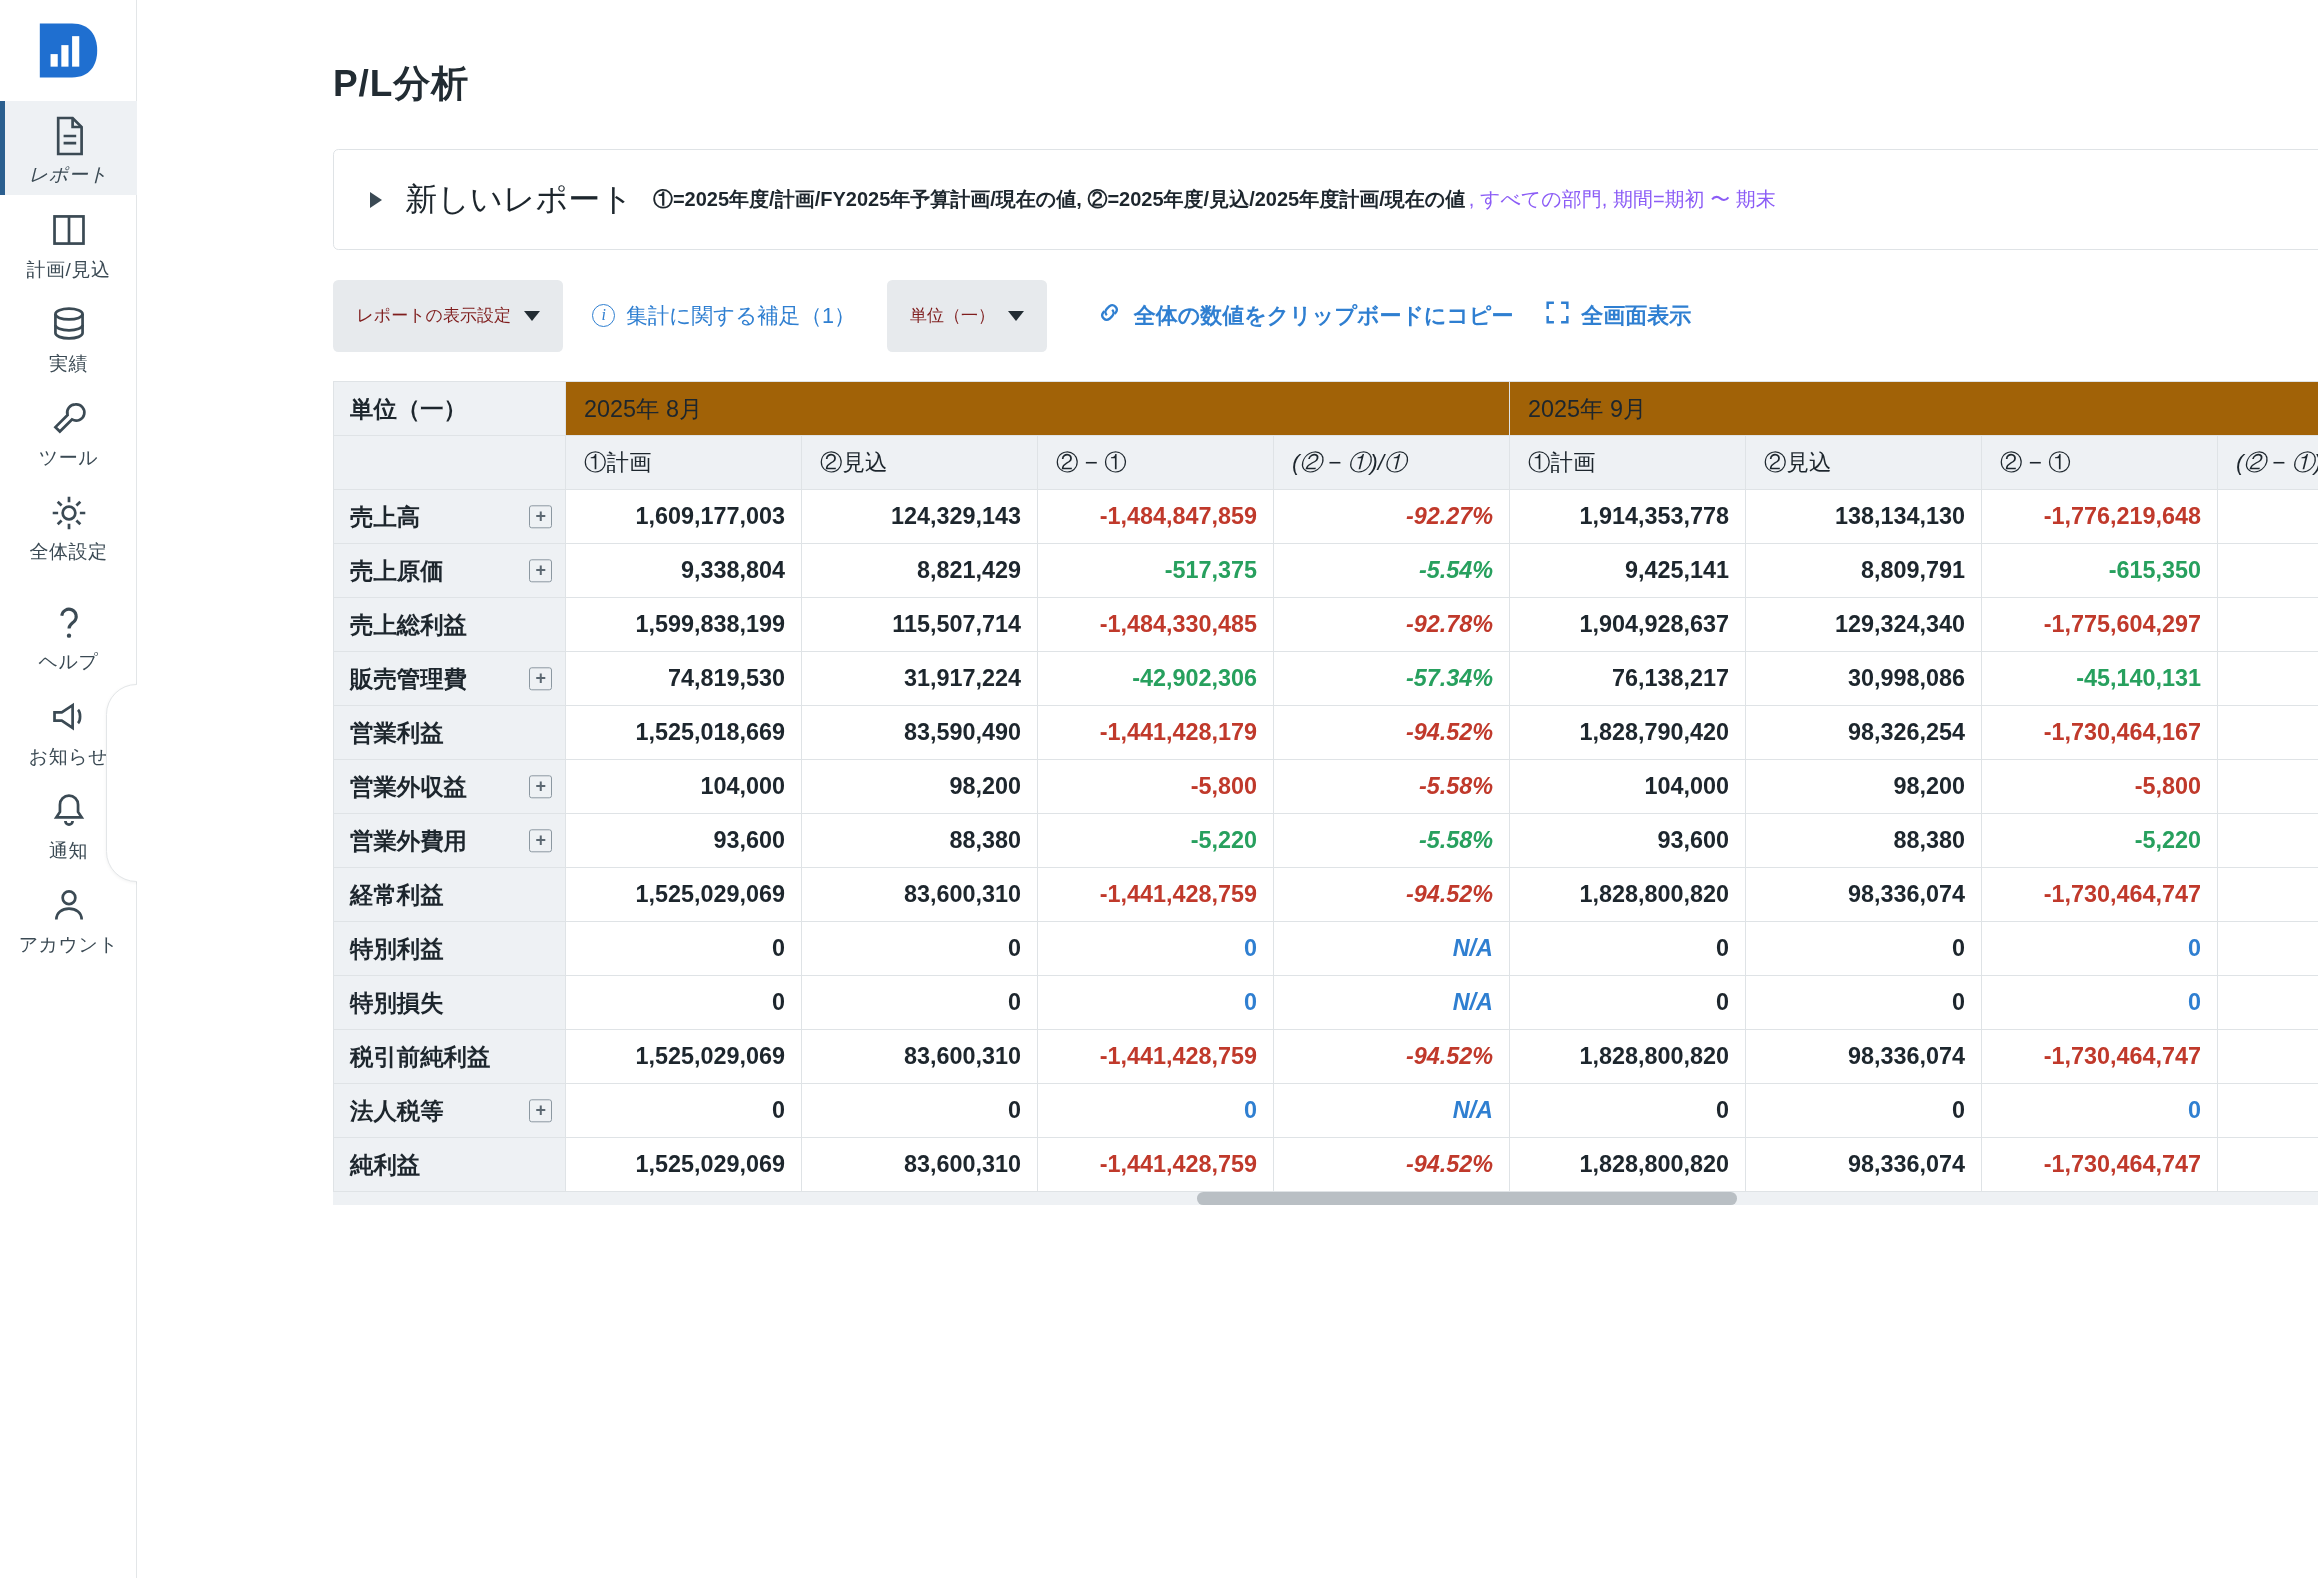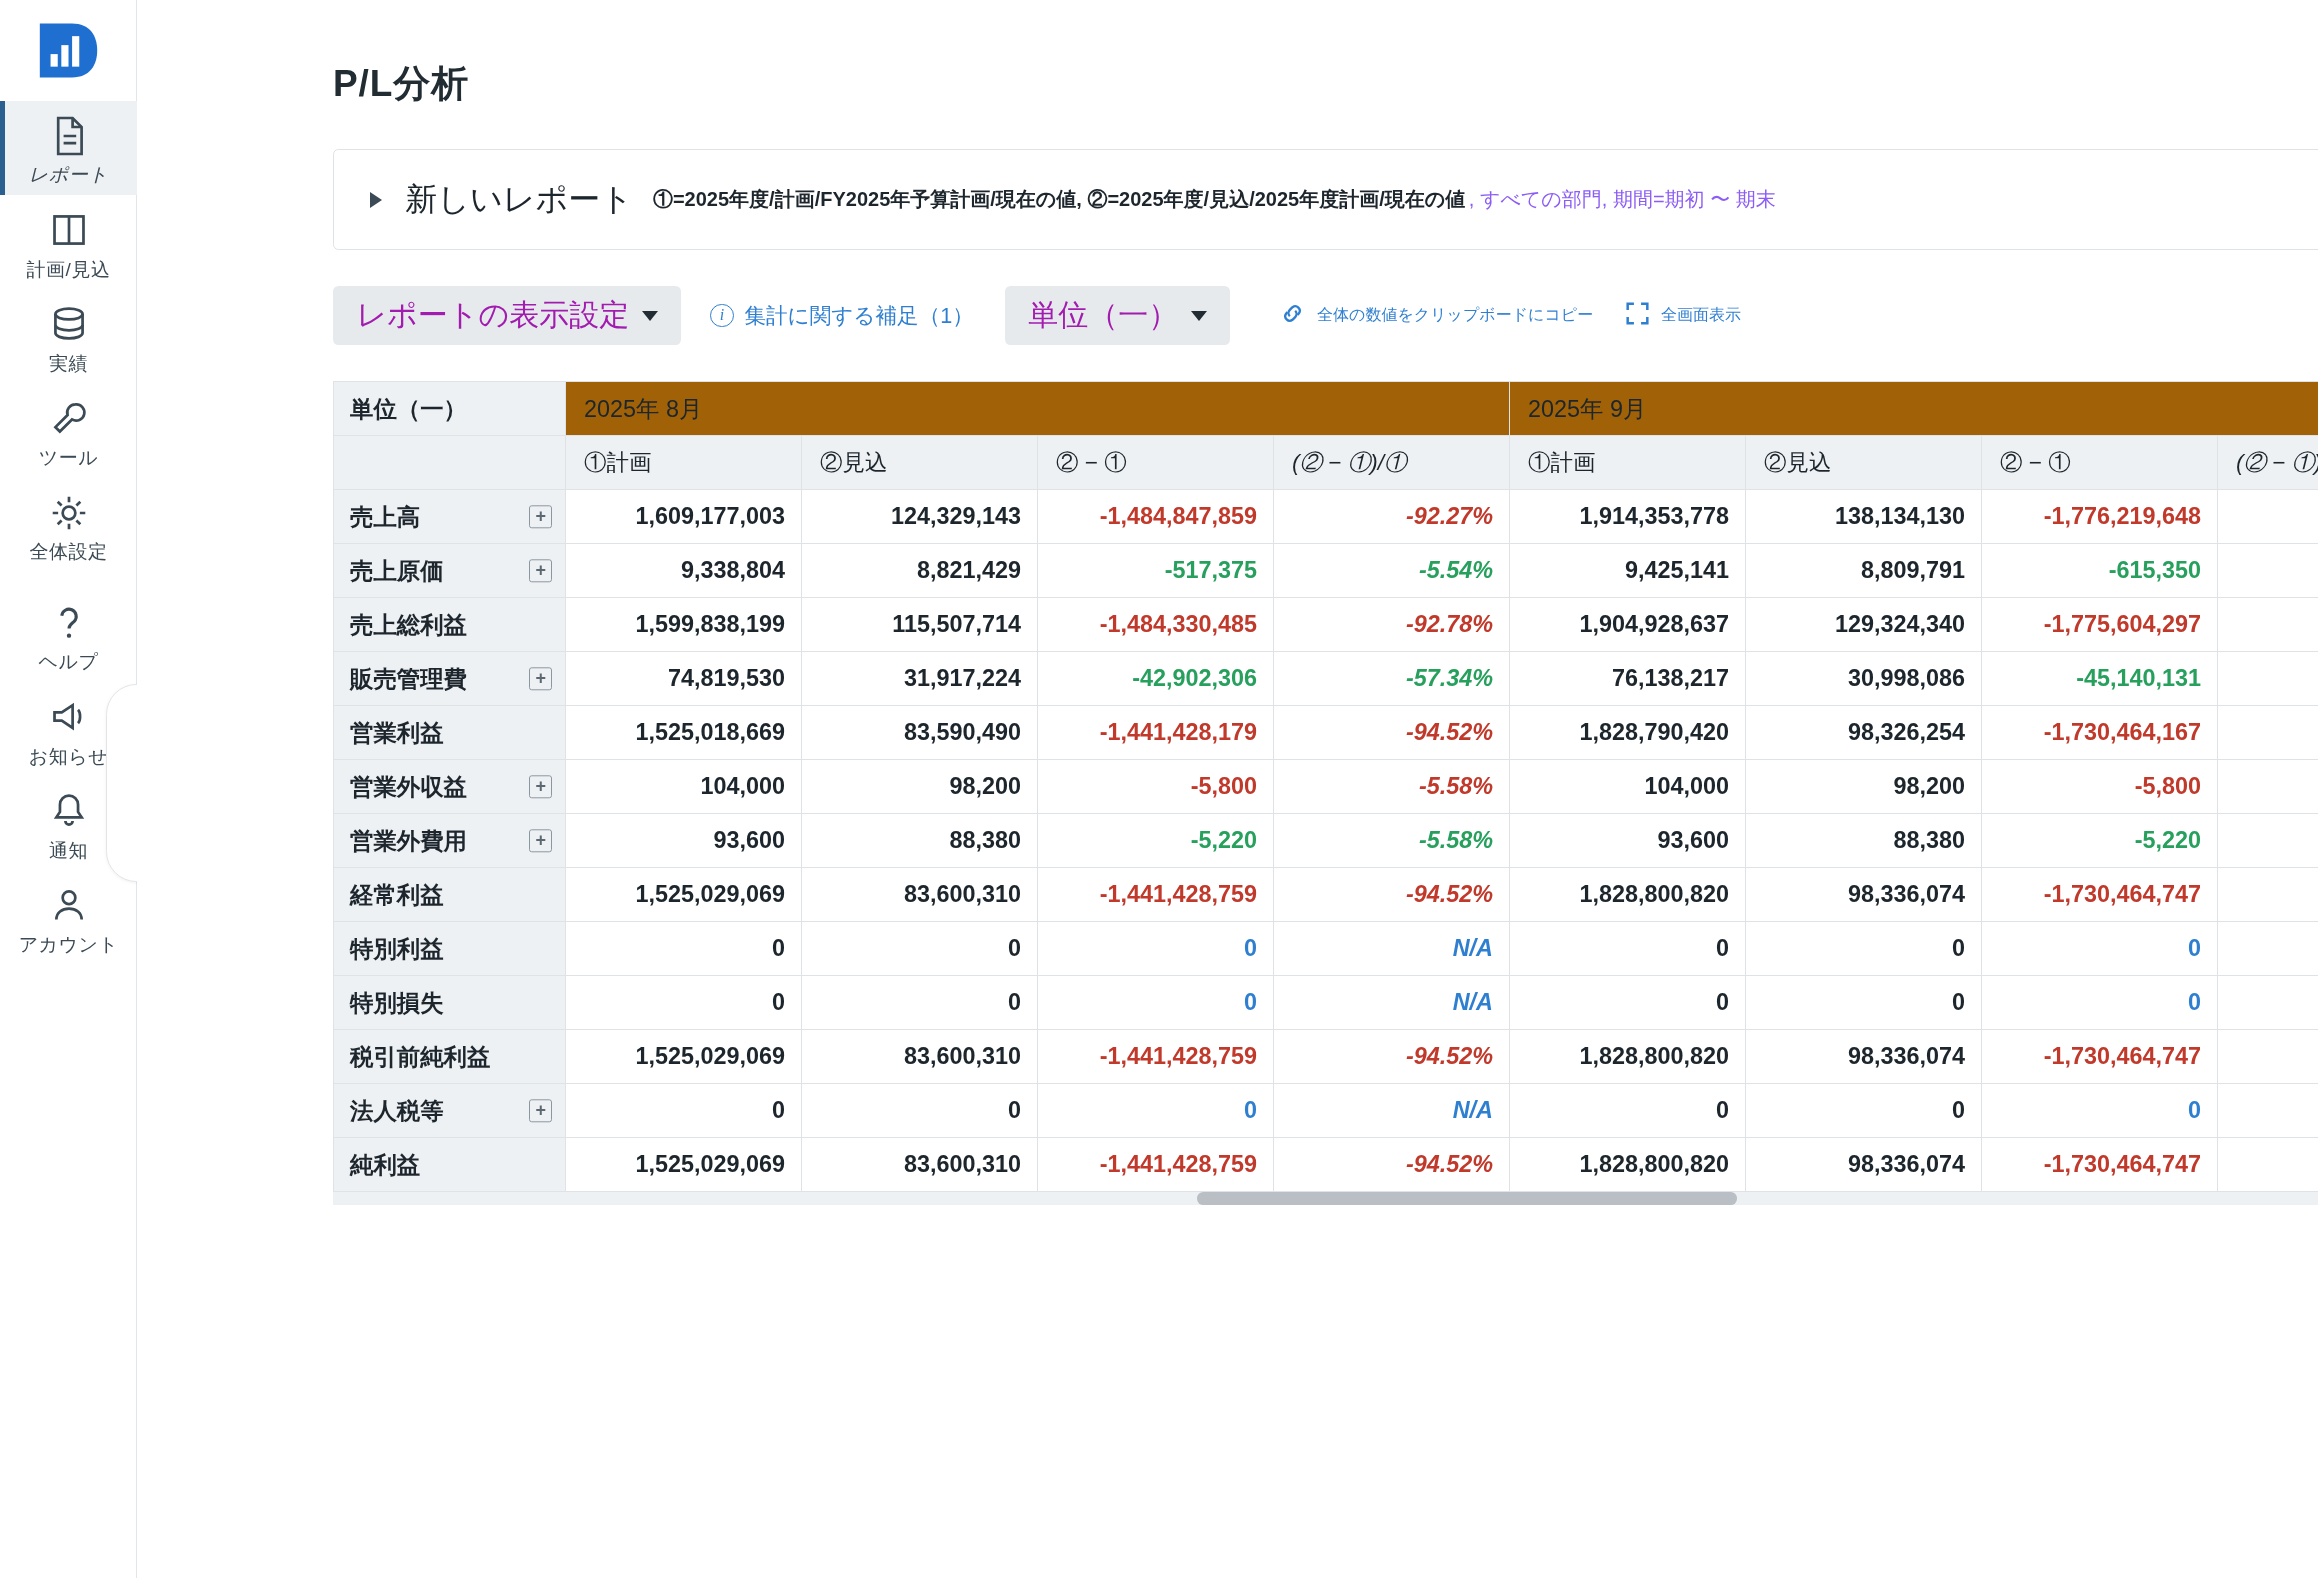--- a/index.html
+++ b/index.html
@@ -145,24 +145,24 @@
     margin: 36px 0 0 196px;
     display: flex;
     align-items: center;
     gap: 0;
     height: 59px;
   }
   .btn-grey {
     background: #e7eaed;
     border: none;
     border-radius: 5.4px;
-    height: 59px;
+    height: 72px;
     padding: 0 23.4px;
-    font-size: 30px;
-    color: #a21caf;
+    font-size: 17px;
+    color: #7f1d1d;
     display: flex;
     align-items: center;
     gap: 12.6px;
     cursor: pointer;
     font-family: "Liberation Sans", sans-serif;
   }
   .caret-down {
     width: 0; height: 0;
     border-top: 10px solid #222c33;
     border-left: 8px solid transparent;
@@ -170,21 +170,21 @@
   }
   .link-blue {
     color: #2f7fd1;
     font-size: 21.6px;
     display: flex;
     align-items: center;
     gap: 10.8px;
     cursor: pointer;
     white-space: nowrap;
   }
-  .link-blue.bold { font-weight: normal; font-size: 16px; }
+  .link-blue.bold { font-weight: bold; font-size: 22px; }
   .tb-gap-1 { width: 29px; }
   .tb-gap-2 { width: 31px; }
   .tb-gap-3 { width: 49px; }
   .tb-gap-4 { width: 32px; }
   .circle-i {
     width: 23.4px; height: 23.4px;
     border: 1.8px solid #2f7fd1;
     border-radius: 50%;
     font-size: 16px;
     display: flex; align-items: center; justify-content: center;

